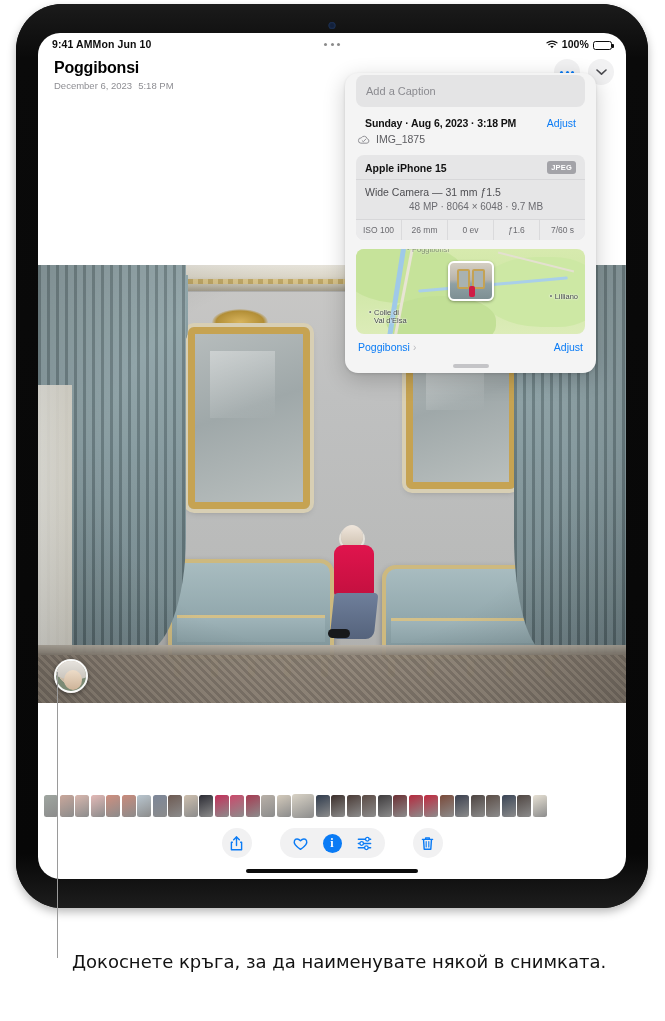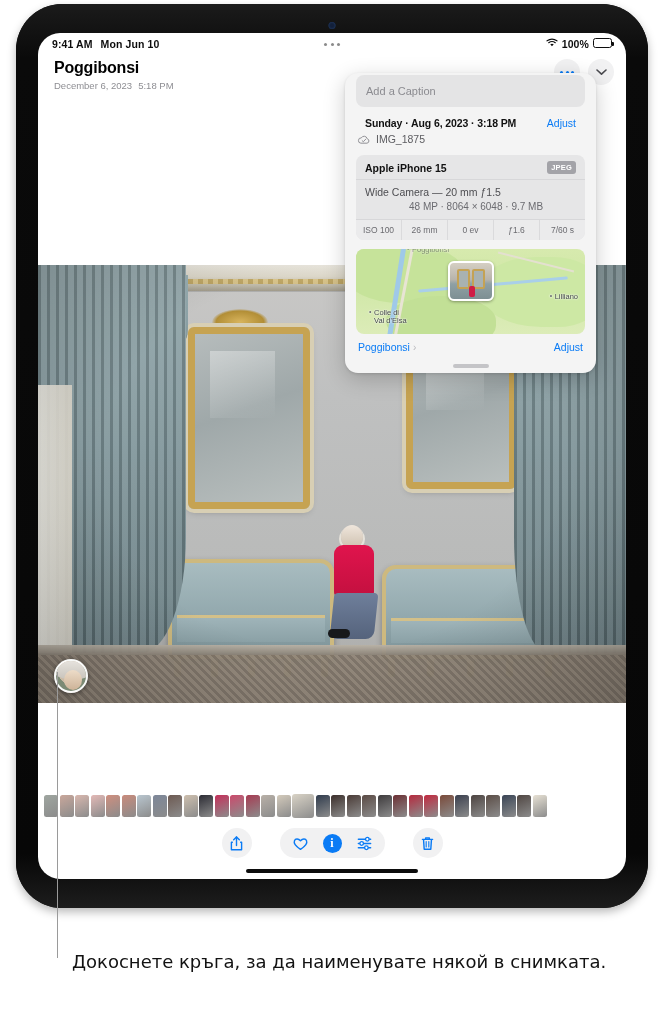--- a/index.html
+++ b/index.html
@@ -38,24 +38,24 @@
     overflow: hidden;
   }
 
   
   .statusbar {
     position: absolute; left: 0; top: 0; width: 100%; height: 22px;
     display: flex; align-items: center; padding: 0 14px;
     font-size: 10.5px; font-weight: bold; color: #0d0d0d;
     letter-spacing: .1px;
   }
-  .sb-left { display: flex; gap: 8px; align-items: center; }
+  .sb-left { display: flex; gap: 0; align-items: center; }
   .sb-center { position:absolute; left:50%; transform:translateX(-50%); display:flex; gap:3.5px; }
   .sb-dot { width:3px; height:3px; border-radius:50%; background:#8b8b8b; }
-  .sb-right { margin-left: auto; display: flex; gap: 4px; align-items: flex-start; }
+  .sb-right { margin-left: auto; display: flex; gap: 4px; align-items: flex-end; }
   .wifi-ic { width: 12px; height: 10px; }
   .batt {
     width: 19px; height: 9.5px; border: 1.2px solid #0d0d0d; border-radius: 2.6px;
     position: relative; padding: 1px;
   }
   .batt::after{
     content:""; position:absolute; right:-3px; top:2.6px; width:1.6px;height:4px;
     background:#0d0d0d; border-radius:0 1px 1px 0;
   }
   .batt-fill{ width:100%; height:100%; background:#0d0d0d; border-radius:1.2px; }
@@ -593,21 +593,21 @@
           </svg>
           <span>IMG_1875</span>
         </div>
 
         <div class="ip-card">
           <div class="ipc-head">
             <span class="ipc-device">Apple iPhone 15</span>
             <span class="ipc-badge">JPEG</span>
           </div>
           <div class="ipc-body">
-            <div class="ipc-lens">Wide Camera — 20 mm ƒ1.5</div>
+            <div class="ipc-lens">Wide Camera — 31 mm ƒ1.5</div>
             <div class="ipc-size">48 MP  ·  8064 × 6048  ·  9.7 MB</div>
           </div>
           <div class="ipc-exif" id="exif-row">
               <div>ISO 100</div>
               <div>26 mm</div>
               <div>0 ev</div>
               <div>ƒ1.6</div>
               <div>7/60 s</div>
             </div>
         </div>

